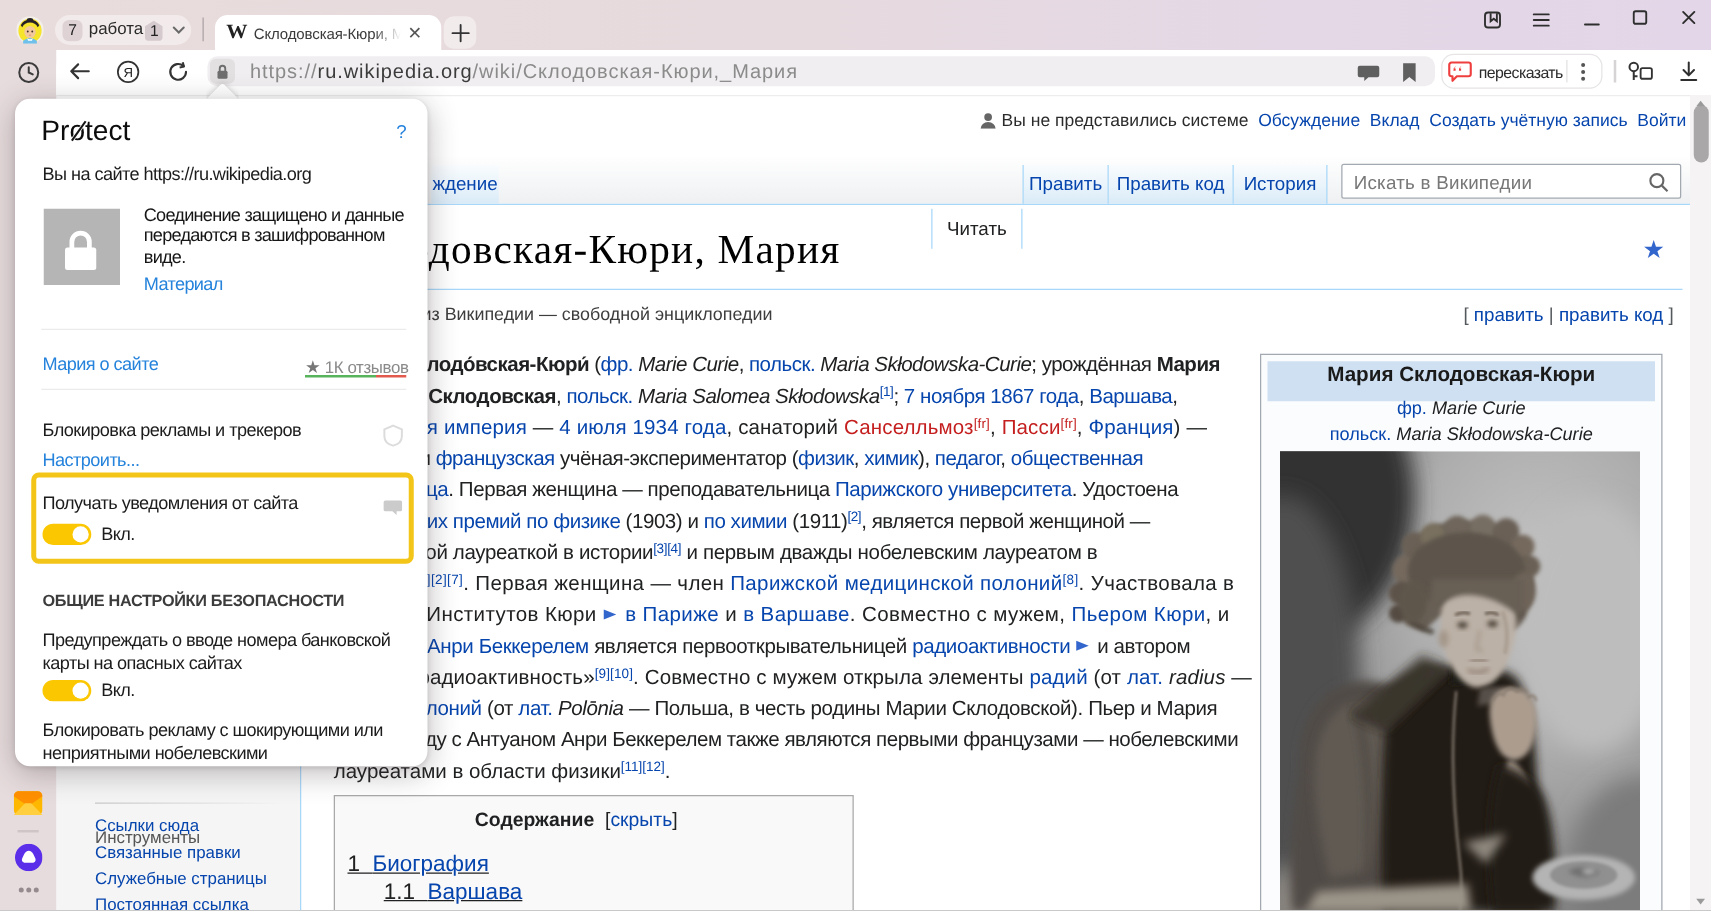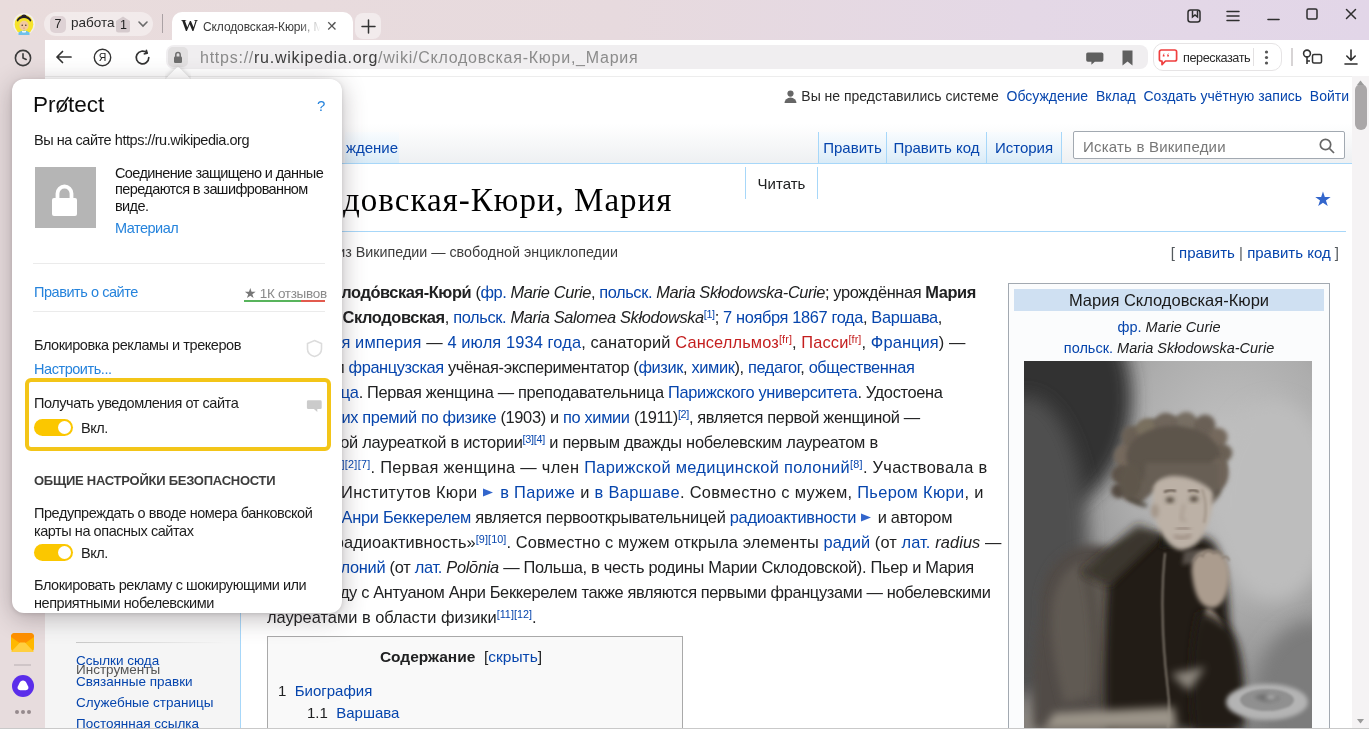--- a/index.html
+++ b/index.html
@@ -62,29 +62,29 @@
   .bl{position:absolute;left:267px;font-size:16.4px;color:#202122;white-space:nowrap;line-height:25px;}
   .bl a{color:#0645ad;text-decoration:none;}
   .bl .red{color:#c41e1e;}
   .bl sup{font-size:10.8px;color:#0645ad;vertical-align:baseline;position:relative;top:-5.5px;}
   .bl i{font-style:italic;}
   .arr{color:#36c;font-size:13px;}
   
   #toc{left:267px;top:636px;width:416px;height:100px;background:#f9f9f9;border:1px solid #a9a9a9;box-sizing:border-box;}
   #toctitle{left:267px;top:649px;width:388px;text-align:center;font-size:15.5px;color:#202122;line-height:15.5px;}
   #toctitle a{color:#0645ad;text-decoration:none;}
-  .tocl{position:absolute;font-size:15px;color:#202122;line-height:16px;}
+  .tocl{position:absolute;font-size:18px;color:#202122;line-height:16px;text-decoration:underline;}
   .tocl a{color:#0645ad;text-decoration:none;}
   
   #sbtools{left:76px;top:624px;font-size:13.5px;color:#555;line-height:14px;margin-top:39px;}
   #sbline{left:76px;top:642px;width:150px;height:1px;background:linear-gradient(to right,#c8c8c8,#f5f5f5);}
   .sblink{position:absolute;left:76px;font-size:13.5px;color:#0645ad;line-height:14px;}
   
   #infobox{left:1008px;top:283px;width:322px;height:446px;background:#fbfcfd;border:1px solid #a2a9b1;box-sizing:border-box;}
-  #ibtitle{left:1014px;top:289px;width:310px;height:22px;background:#cfe0f2;font-size:16.5px;font-weight:normal;
+  #ibtitle{left:1014px;top:289px;width:310px;height:32px;background:#cfe0f2;font-size:16.5px;font-weight:bold;
     color:#1a1a1a;text-align:center;line-height:22px;}
   .ibsub{position:absolute;left:1014px;width:310px;text-align:center;font-size:14.5px;color:#202122;line-height:16px;}
   .ibsub a{color:#0645ad;text-decoration:none;}
   
   #scroll{left:1352px;top:76px;width:17px;height:653px;background:#f5f3f4;}
   #sthumb{left:1354.5px;top:84px;width:12px;height:46px;background:#aaa7a8;border-radius:6px;}
   
   #popup{left:12px;top:79px;width:330px;height:534px;background:#fff;border-radius:12px;
      box-shadow:0 5px 24px rgba(60,50,55,.33),0 1px 4px rgba(0,0,0,.12);}
   #poparrow{left:165px;top:64px;width:26px;height:15px;overflow:hidden;}
@@ -413,21 +413,21 @@
 <div class="abs pp" id="pphelp">?</div>
 <div class="abs pp" id="ppsite">Вы на сайте https://ru.wikipedia.org</div>
 <div class="abs" id="ppsq"></div>
 <svg class="abs" style="left:47px;top:183px" width="35" height="34" viewBox="0 0 35 34">
     <rect x="5" y="15" width="25" height="18" rx="2" fill="#fff"></rect>
     <path d="M10.5,16 L10.5,10.5 a7,7 0 0 1 14,0 L24.5,16" fill="none" stroke="#fff" stroke-width="3.8"></path>
   </svg>
 <div class="abs pp" id="pptext">Соединение защищено и данные<br>передаются в зашифрованном<br>виде.</div>
 <div class="abs pp" id="ppmore">Материал</div>
 <div class="abs pphr" style="top:263px;"></div>
-<div class="abs pp" id="ppreviews">Править о сайте</div>
+<div class="abs pp" id="ppreviews">Мария о сайте</div>
 <div class="abs pp" id="pprev2"><span style="color:#777;font-size:14px;">★</span> 1К отзывов</div>
 <div class="abs" id="ppunder"></div>
 <div class="abs pphr" style="top:311px;"></div>
 <div class="abs pp" id="ppblock">Блокировка рекламы и трекеров</div>
 <svg class="abs" style="left:306px;top:339px" width="17" height="19" viewBox="0 0 17 19">
     <path d="M8.5,1.5 L15.5,4.5 L15.5,10 c0,4 -3,6.5 -7,7.5 c-4,-1 -7,-3.5 -7,-7.5 L1.5,4.5 z" fill="none" stroke="#dcdcdc" stroke-width="1.6"></path>
   </svg>
 <div class="abs pp" id="ppsetup">Настроить...</div>
 <div class="abs" id="ppybox"></div>
 <div class="abs pp" id="ppnotif">Получать уведомления от сайта</div>

